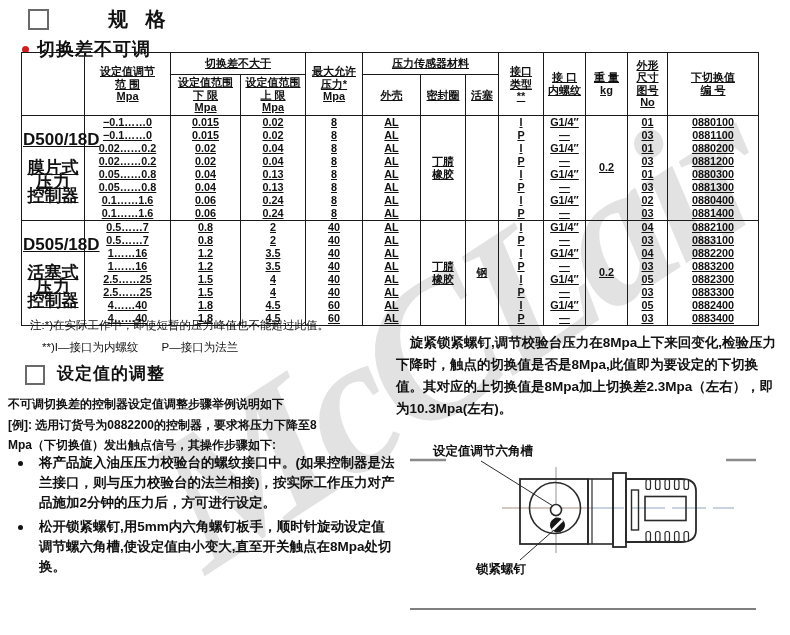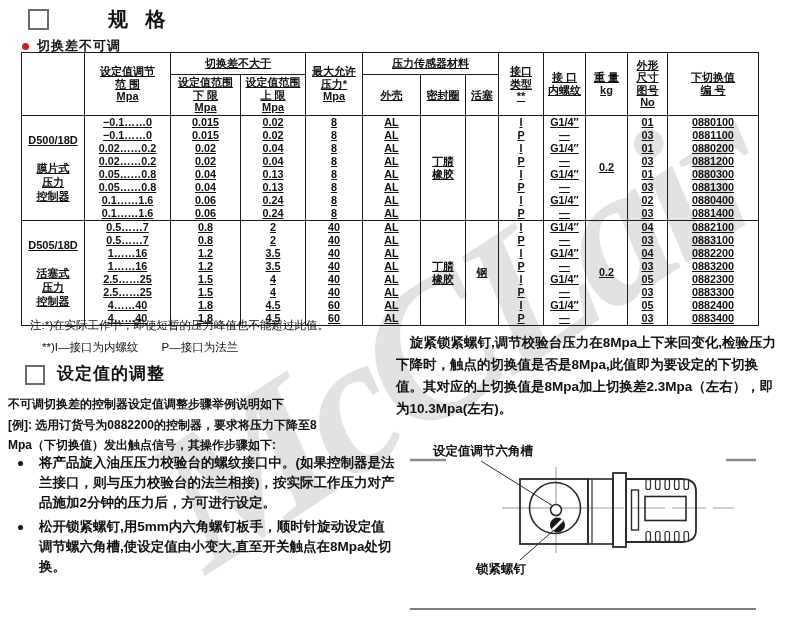--- a/index.html
+++ b/index.html
@@ -19,42 +19,42 @@
     pointer-events:none;user-select:none;
   }
   
   .sec1{left:28px;top:6px;display:flex;align-items:center;gap:11px;}
   .sec2{left:25px;top:362px;display:flex;align-items:flex-end;gap:12px;}
   .checkbox{width:17px;height:17px;border:2px solid #6a6a6a;background:transparent;flex:0 0 auto;}
   .sec-title{font-size:20px;font-weight:bold;letter-spacing:6px;margin-left:48px;}
   .sec-title2{font-size:17px;font-weight:bold;letter-spacing:1px;}
   .bullet-row{left:22px;top:37px;display:flex;align-items:center;gap:8px;}
   .red-dot{width:7px;height:7px;border-radius:50%;background:#cc2020;flex:0 0 auto;}
-  .bullet-row span.txt{font-size:13px;font-weight:bold;letter-spacing:1px;}
+  .bullet-row span.txt{font-size:18px;font-weight:bold;letter-spacing:1px;}
   
   table.spec{
     position:absolute;left:21px;top:52px;z-index:1;
     border-collapse:collapse;table-layout:fixed;width:737px;
     border:1.5px solid #1a1a1a;background:transparent;text-decoration:underline;
   }
   table.spec th{
     border:1px solid #1a1a1a;font-size:11px;font-weight:bold;
     text-align:center;vertical-align:middle;white-space:pre-line;
     line-height:12.5px;padding:1px 0;
   }
   table.spec thead tr.h1 th{height:19px;}
   table.spec thead tr.h2 th{height:35px;text-align:center;}
   table.spec td{
     border-left:1px solid #1a1a1a;border-right:1px solid #1a1a1a;
     border-top:none;border-bottom:none;
     font-size:10.8px;font-weight:bold;text-align:center;vertical-align:middle;
     height:13px;line-height:12px;padding:0 1px;white-space:pre-line;
   }
   table.spec tr.group-start td{border-top:1.2px solid #1a1a1a;}
-  table.spec td.model-cell{font-size:11px;line-height:14px;}
+  table.spec td.model-cell{font-size:17px;line-height:14px;}
   table.spec td.merge-cell{line-height:13px;}
   
   .notes{left:30px;top:318px;font-size:11.5px;font-weight:normal;line-height:15px;}
   .notes .n2{margin-left:12px;margin-top:7px;}
   
   .intro{left:8px;top:394px;width:392px;font-size:12px;font-weight:bold;
          line-height:20.5px;white-space:pre-line;}
   .bullets{left:18px;top:453px;width:378px;}
   .bullet-item{display:flex;gap:16px;margin-bottom:4px;}
   .bullet-item .bdot{width:5px;height:5px;border-radius:50%;background:#111;margin-top:8px;flex:0 0 auto;}

